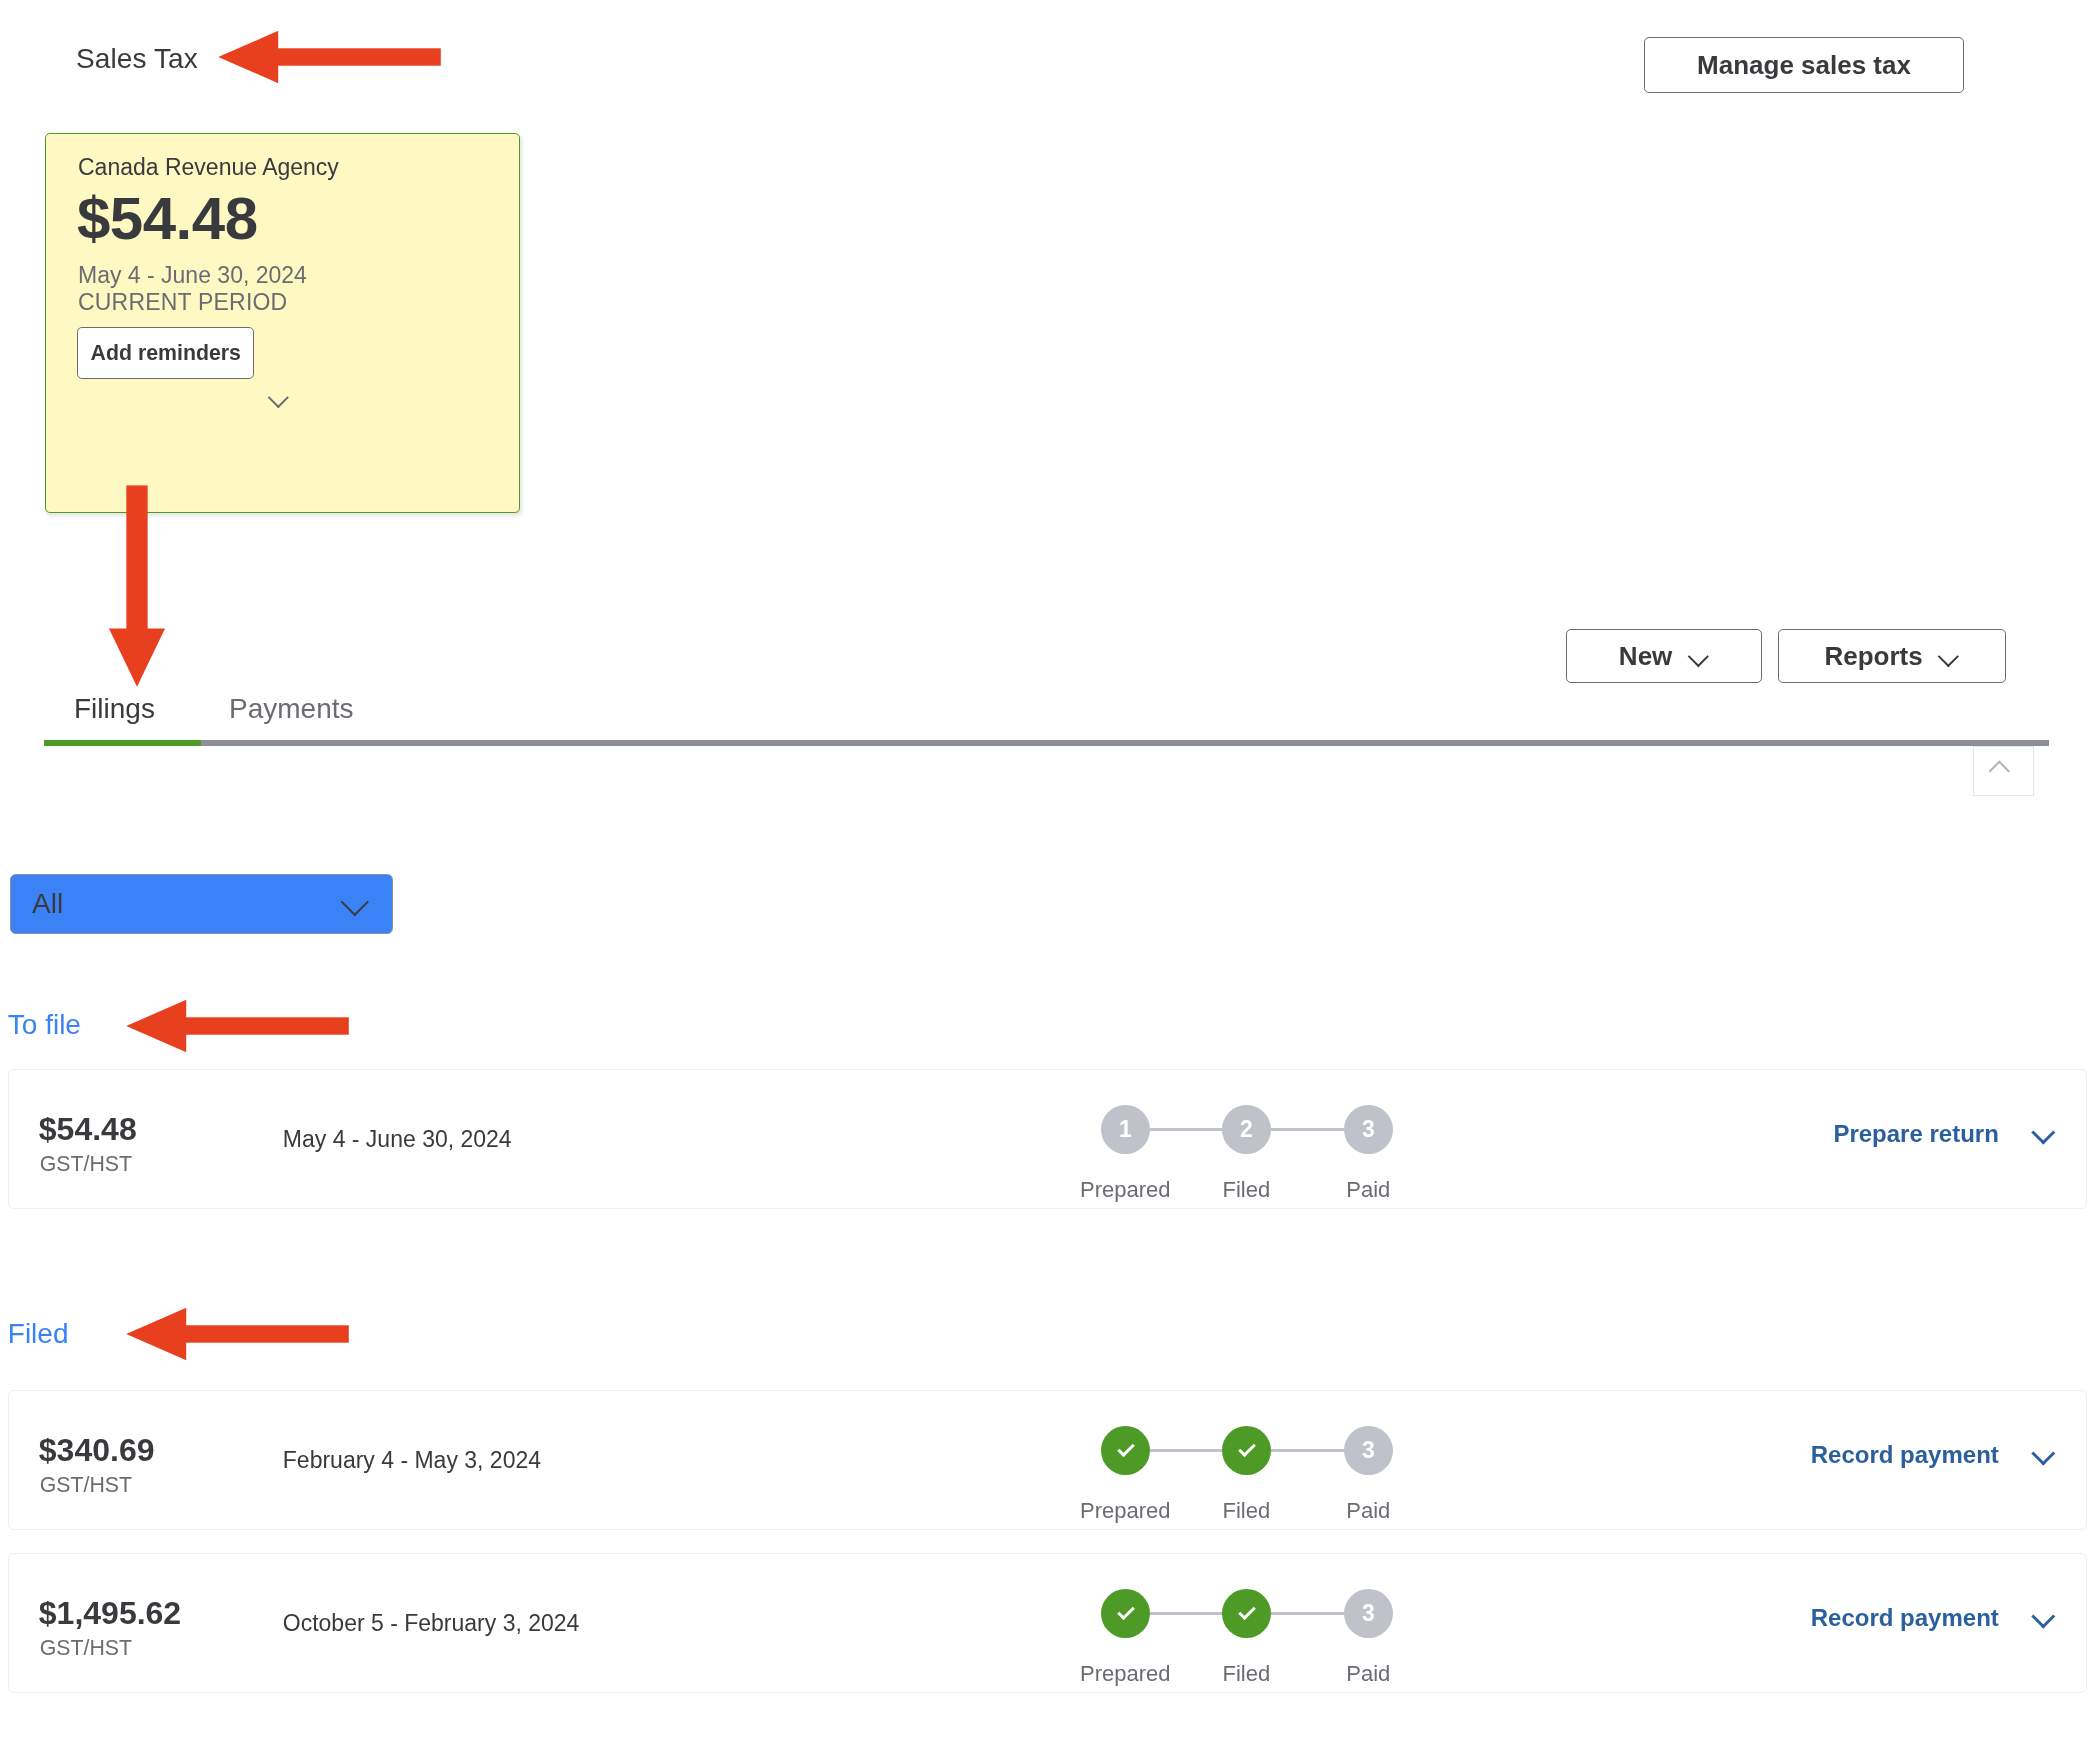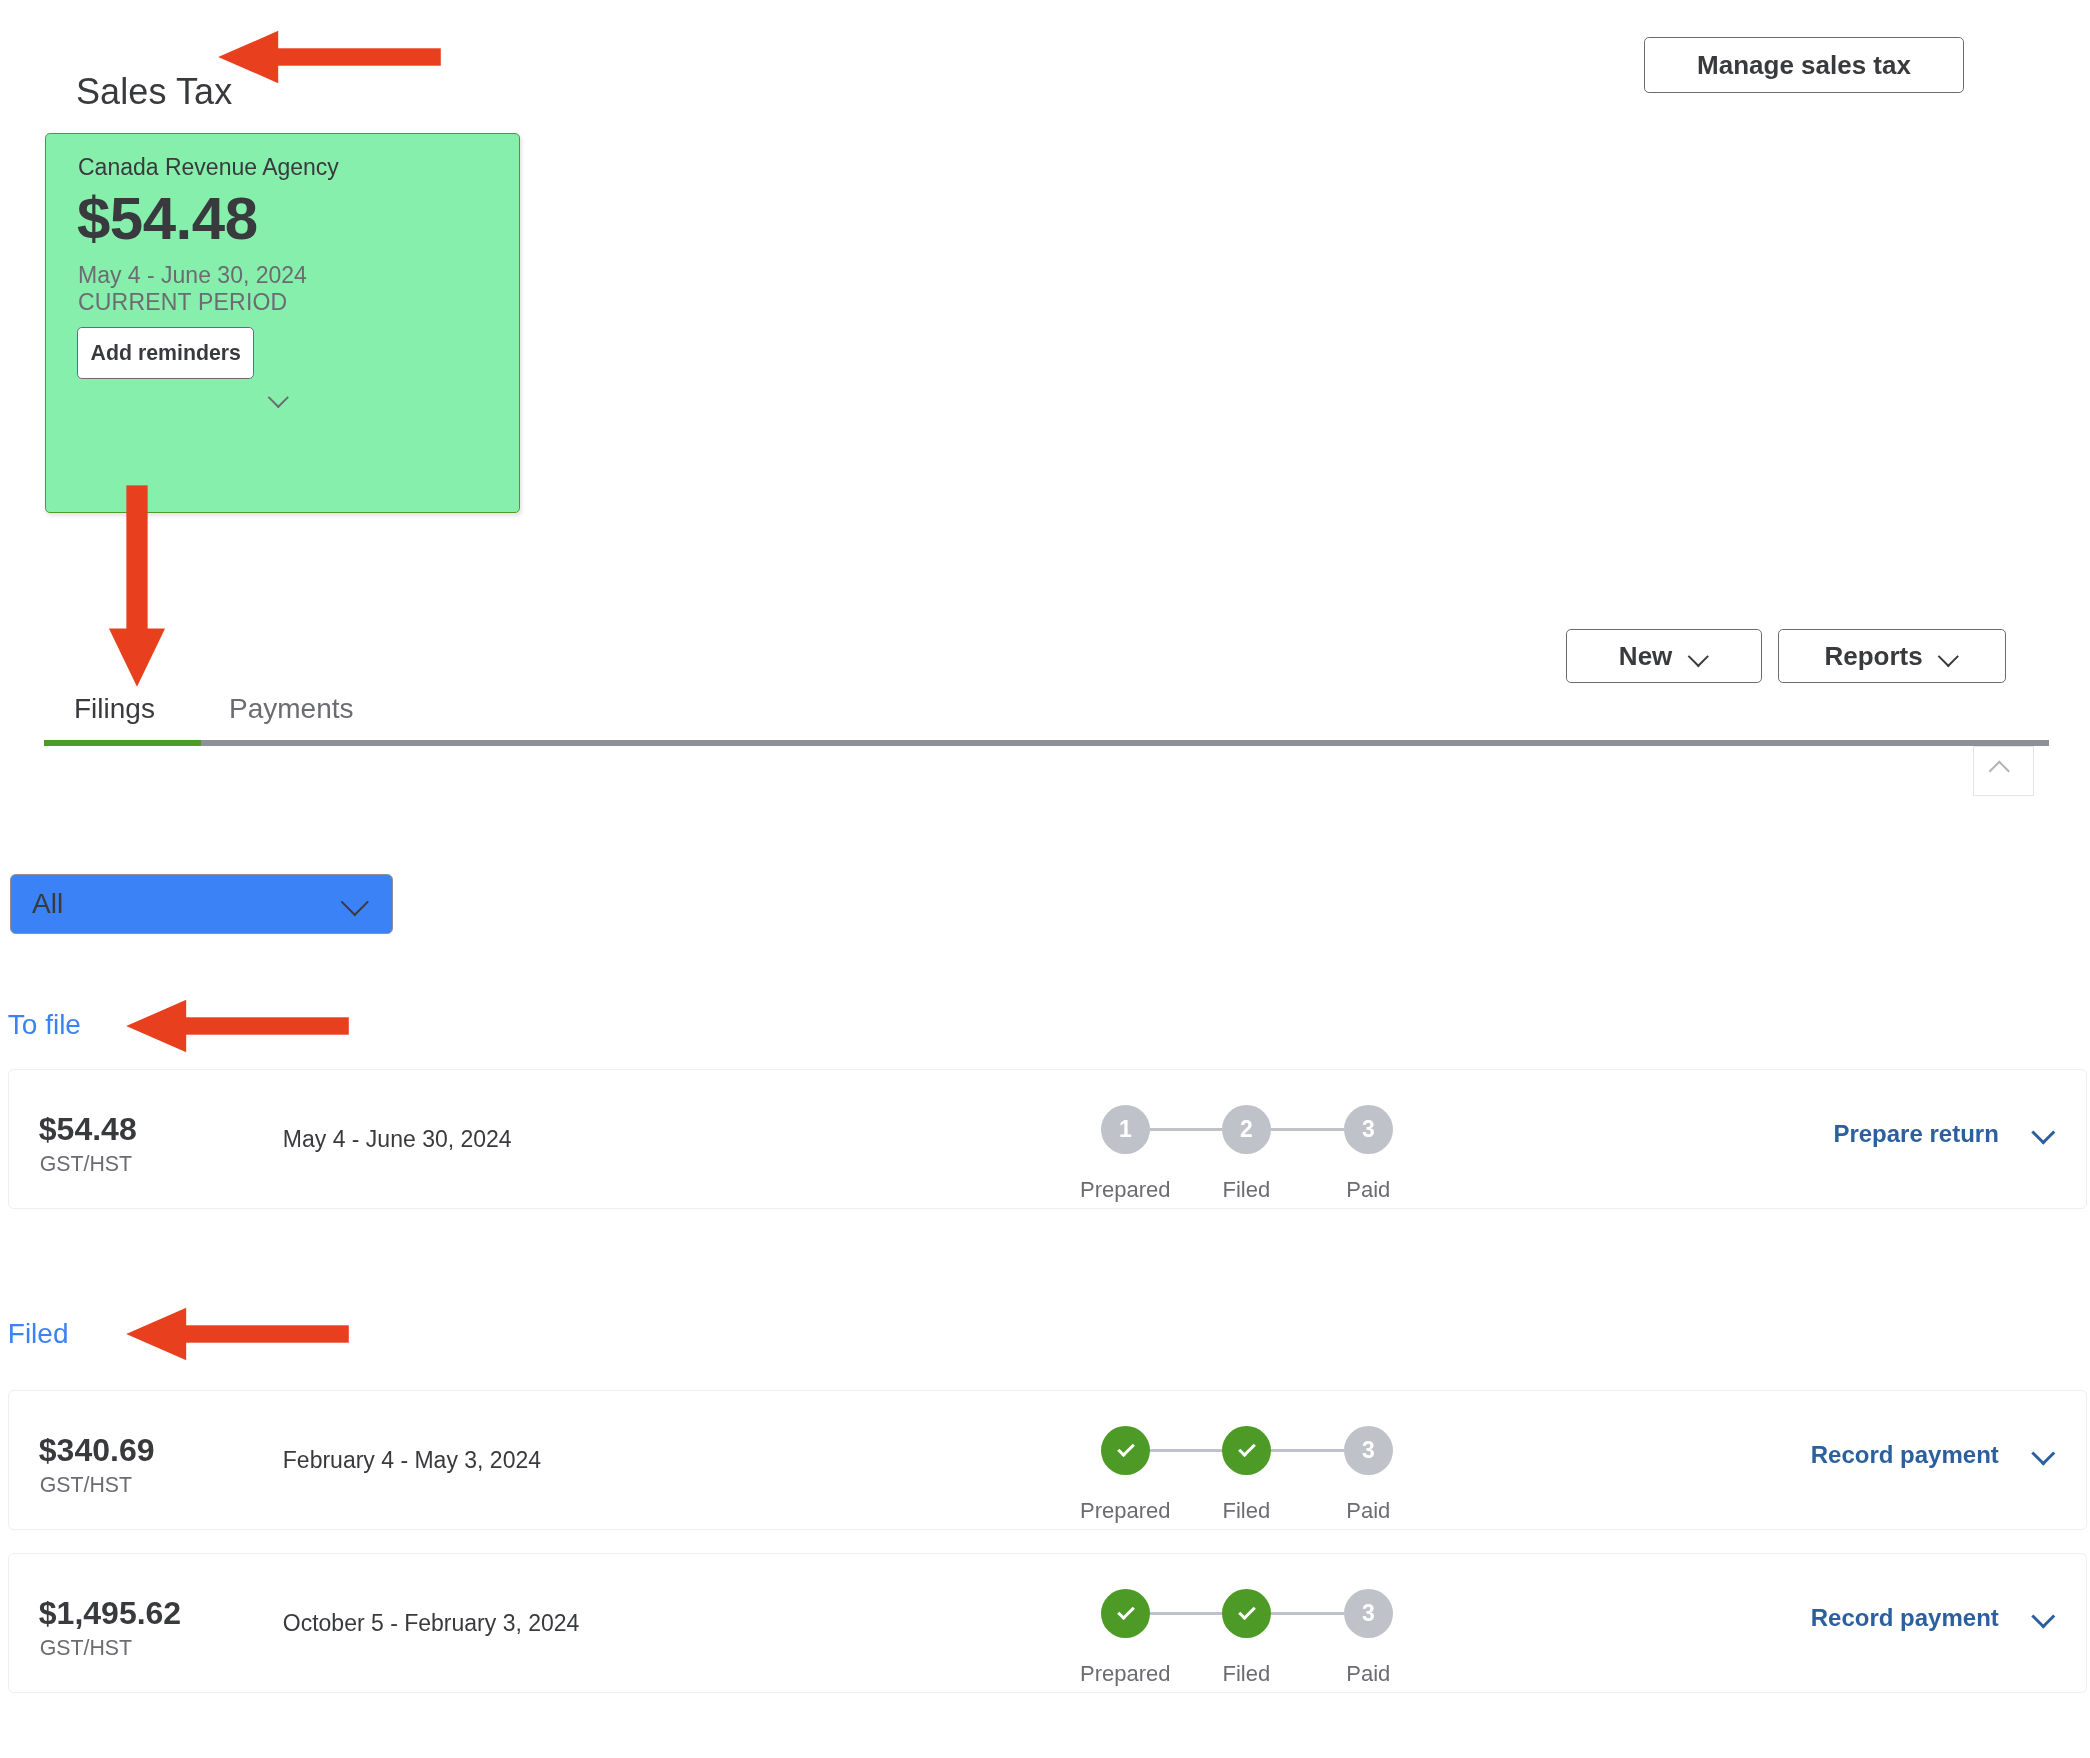--- a/index.html
+++ b/index.html
@@ -13,25 +13,24 @@
     position: relative;
     font-family: "Liberation Sans", sans-serif;
     color: #393a3d;
     overflow: hidden;
   }
 
   
   #page-title {
     position: absolute;
     left: 76px; top: 43px;
-    font-size: 36px;
+    font-size: 28px;
     color: #393a3d;
     letter-spacing: 0.1px;
     white-space: nowrap;
-    margin-top: 28px;
   }
   #manage-sales-tax-button {
     position: absolute;
     left: 1644px; top: 37px;
     width: 320px; height: 56px;
     border: 1.9px solid #6b6c72;
     border-radius: 4.9px;
     background: #ffffff;
     color: #393a3d;
     font-family: "Liberation Sans", sans-serif;
@@ -42,21 +41,21 @@
     white-space: nowrap;
   }
 
   
   #agency-card {
     position: absolute;
     left: 45px; top: 133px;
     width: 475px; height: 380px;
     border: 1.9px solid #4d9a27;
     border-radius: 4.9px;
-    background: #86efac;
+    background: #fef9c3;
     box-shadow: 1.9px 2.9px 3.9px rgba(0,0,0,.10);
   }
   #agency-name {
     position: absolute; left: 32px; top: 20.4px;
     font-size: 23px; color: #393a3d;
     white-space: nowrap;
   }
   #agency-amount {
     position: absolute; left: 31px; top: 50px;
     font-size: 60px; font-weight: bold;

